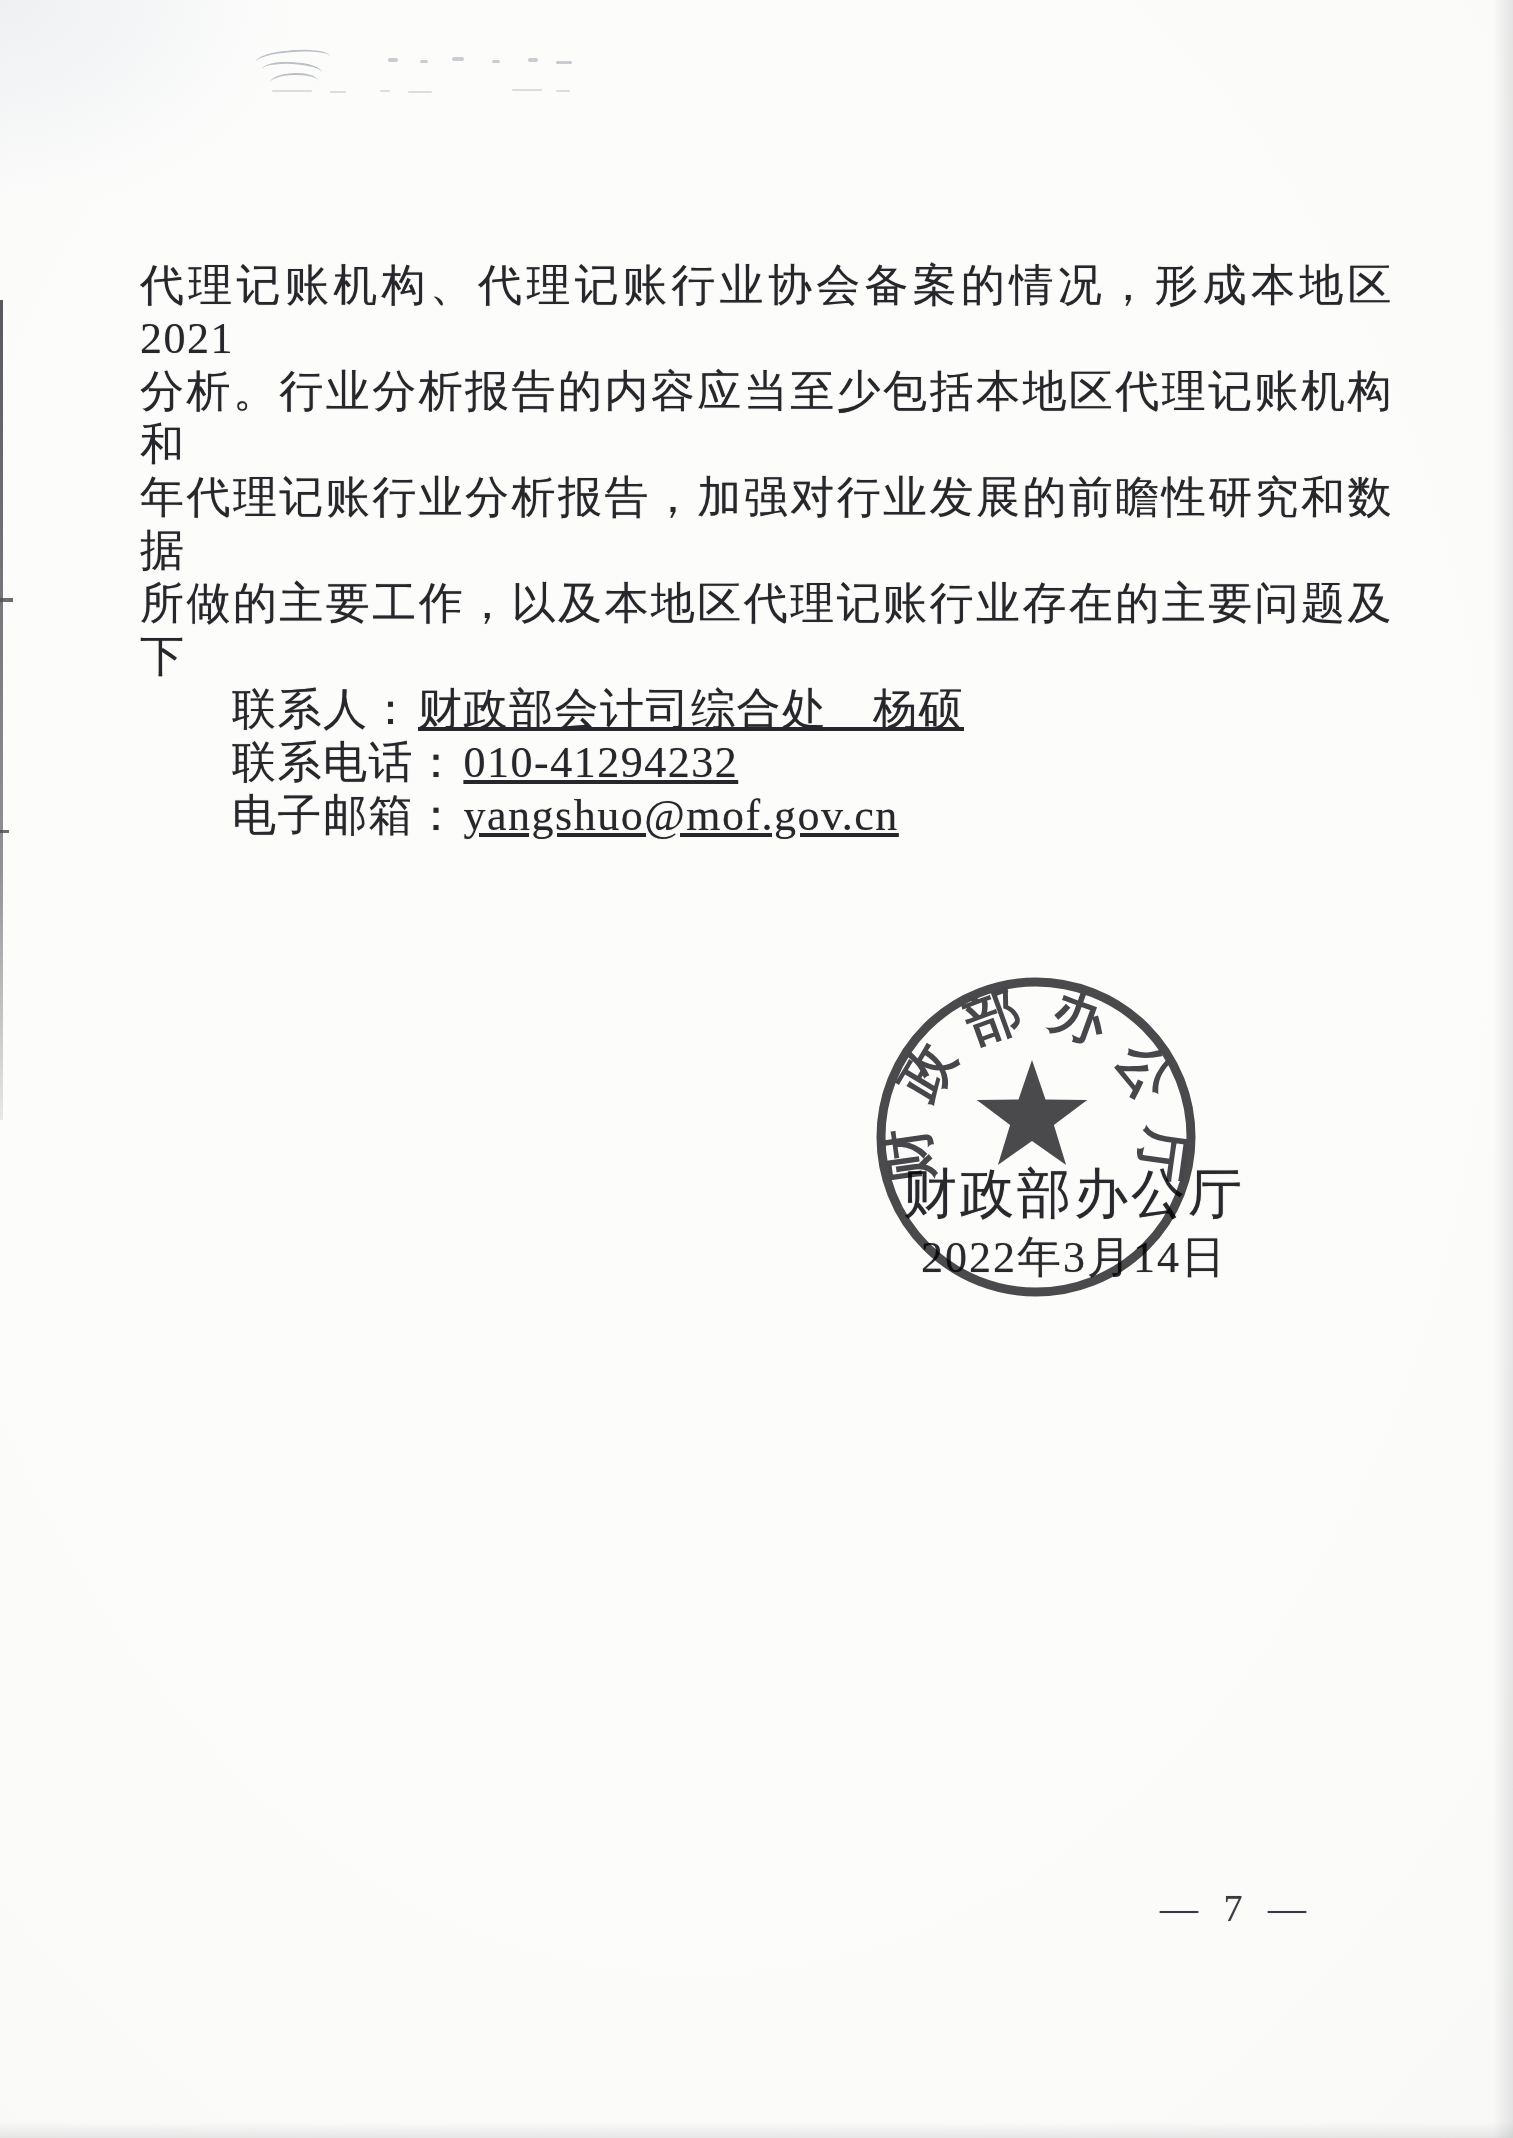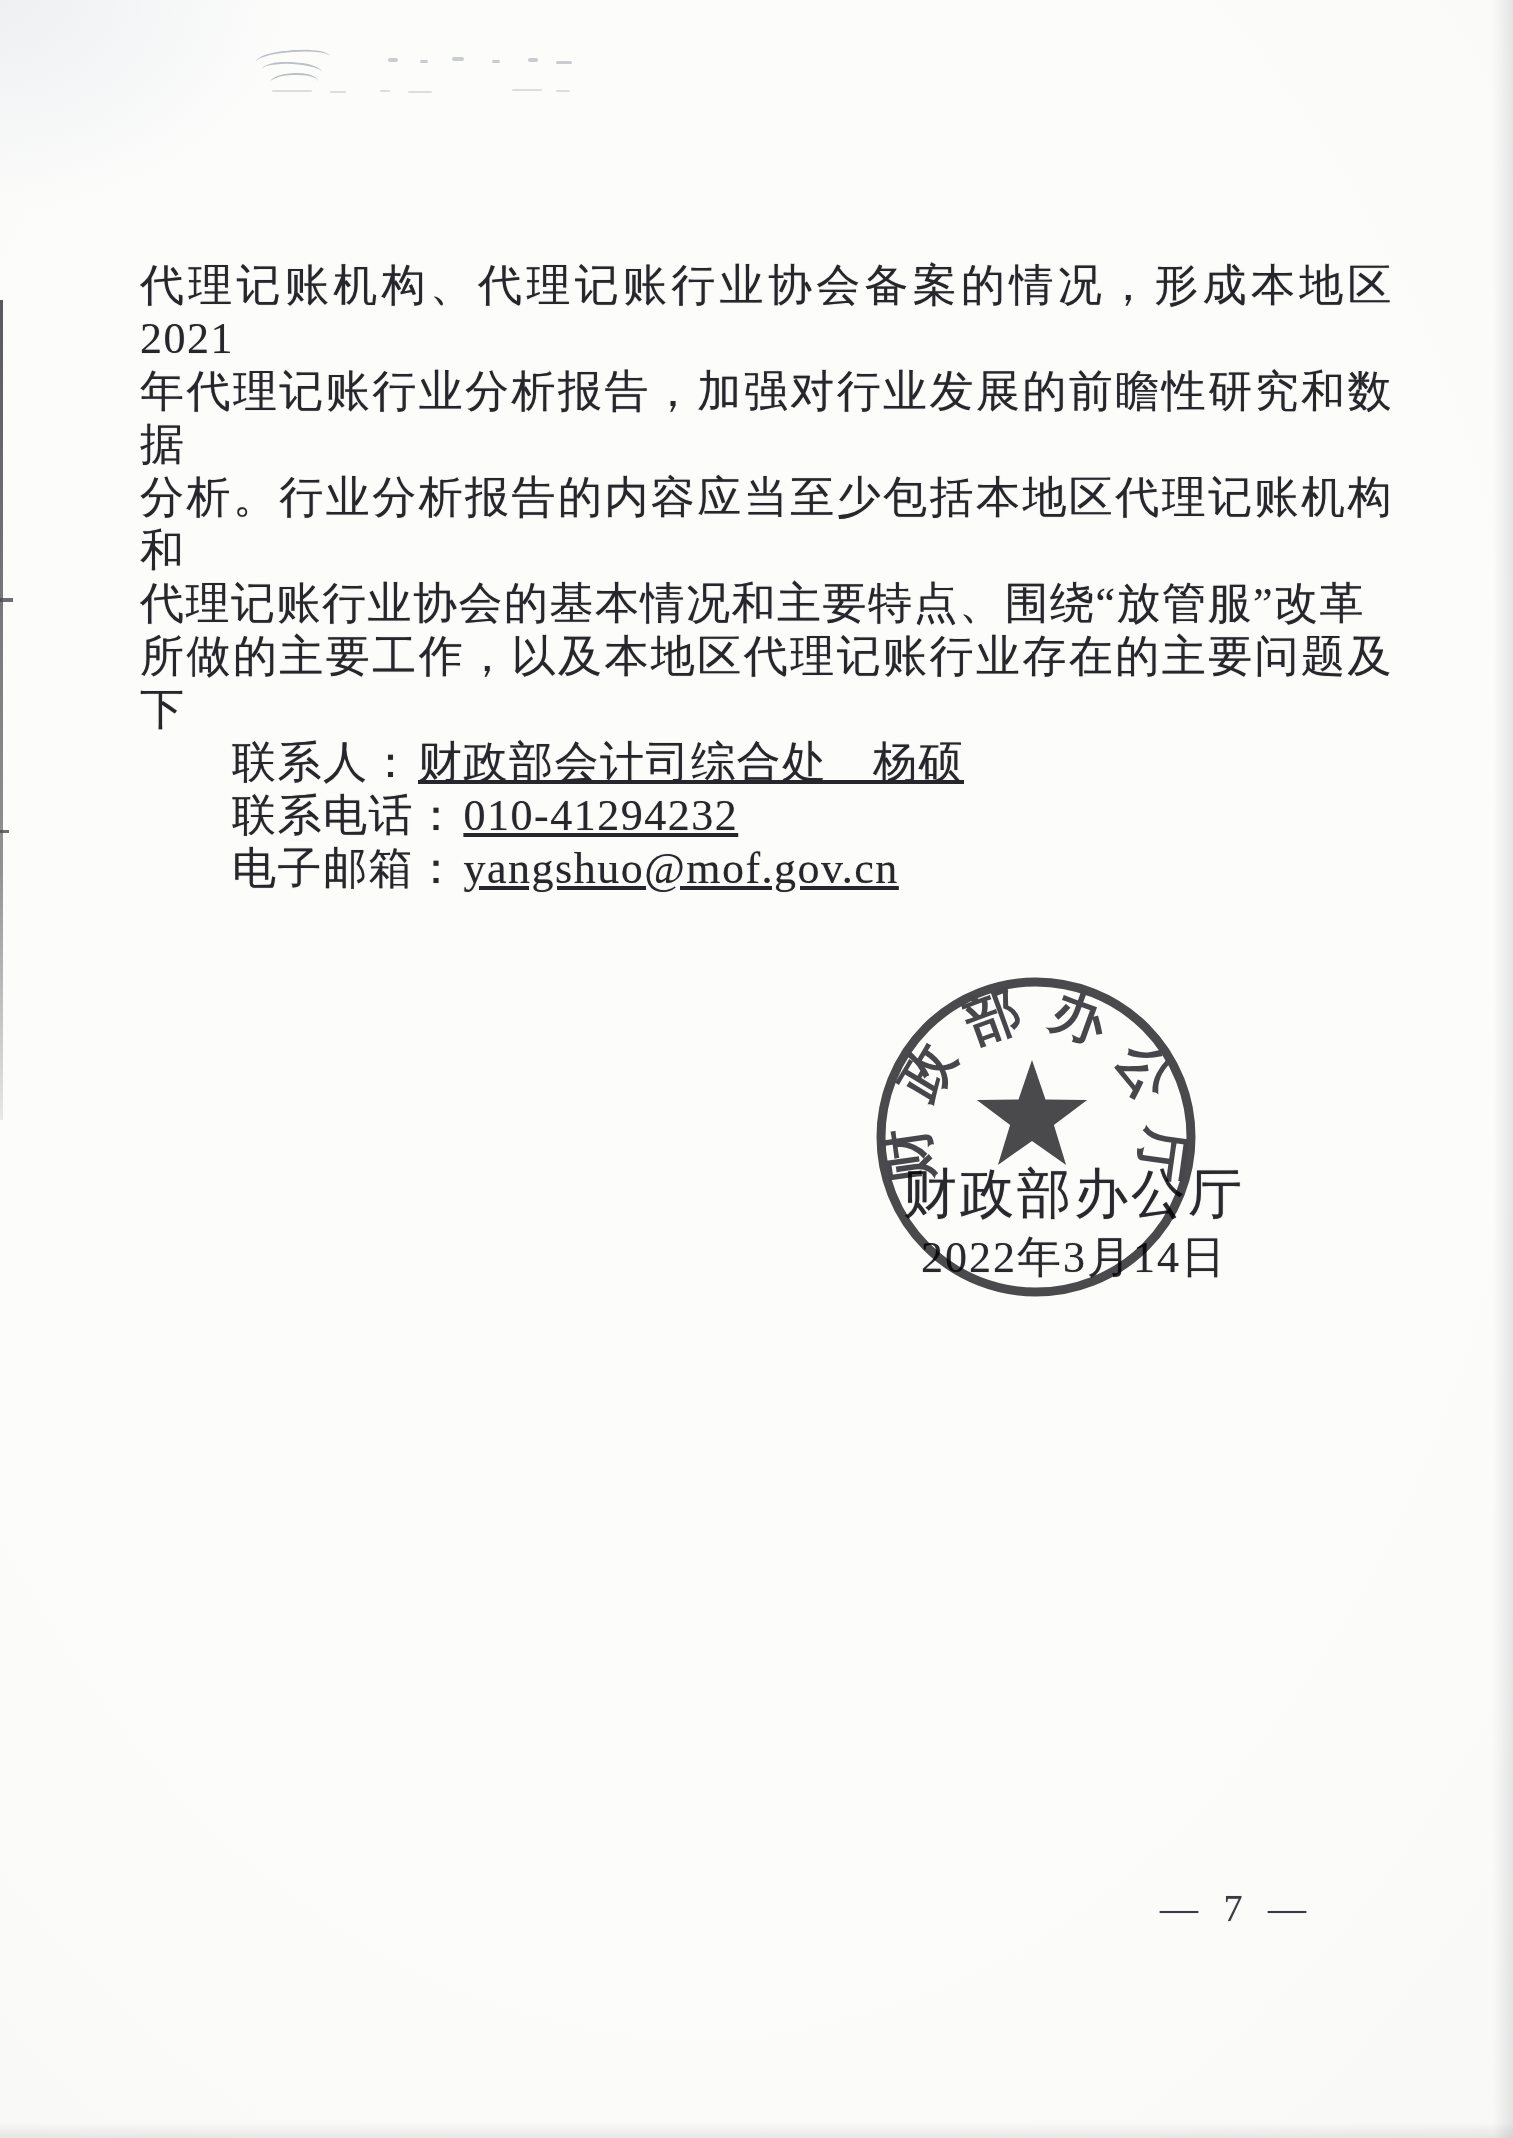--- a/index.html
+++ b/index.html
@@ -88,23 +88,22 @@
   <div class="artifact f" style="left:380px; top:90px; width:10px; height:2px;"></div>
   <div class="artifact f" style="left:408px; top:91px; width:24px; height:2px;"></div>
   <div class="artifact f" style="left:512px; top:89px; width:30px; height:2px;"></div>
   <div class="artifact f" style="left:556px; top:90px; width:14px; height:2px;"></div>
   <div class="left-streak"></div>
   <div class="left-tick" style="left:0; top:598px; width:13px; height:4px;"></div>
   <div class="left-tick" style="left:0; top:830px; width:9px; height:3px;"></div>
 
   <main class="body-text">
     <p>代理记账机构、代理记账行业协会备案的情况，形成本地区2021</p>
+    <p>分析。行业分析报告的内容应当至少包括本地区代理记账机构和</p>
     <p>年代理记账行业分析报告，加强对行业发展的前瞻性研究和数据</p>
-    <p>分析。行业分析报告的内容应当至少包括本地区代理记账机构和</p>
-    <p>代理记账行业协会的基本情况和主要特点、围绕“放管服”改革</p>
     <p>所做的主要工作，以及本地区代理记账行业存在的主要问题及下</p>
     <p class="contact-row">
       <span>联系人：</span><span class="val">财政部会计司综合处　杨硕</span>
     </p>
     <p class="contact-row">
       <span>联系电话：</span><span class="val">010-41294232</span>
     </p>
     <p class="contact-row">
       <span>电子邮箱：</span><span class="val">yangshuo@mof.gov.cn</span>
     </p>

